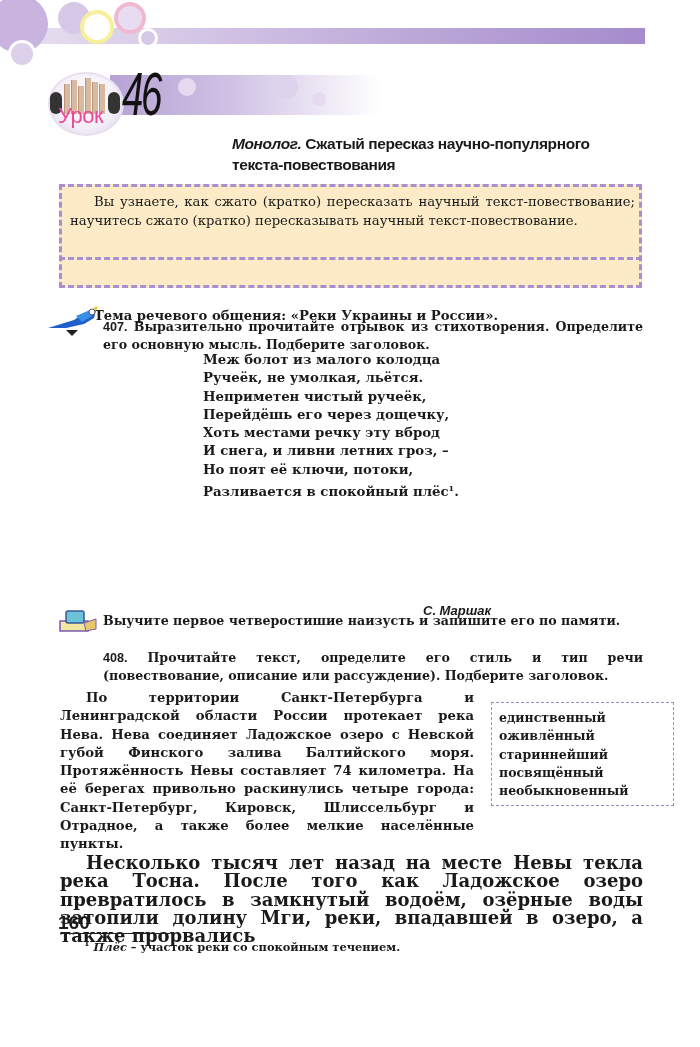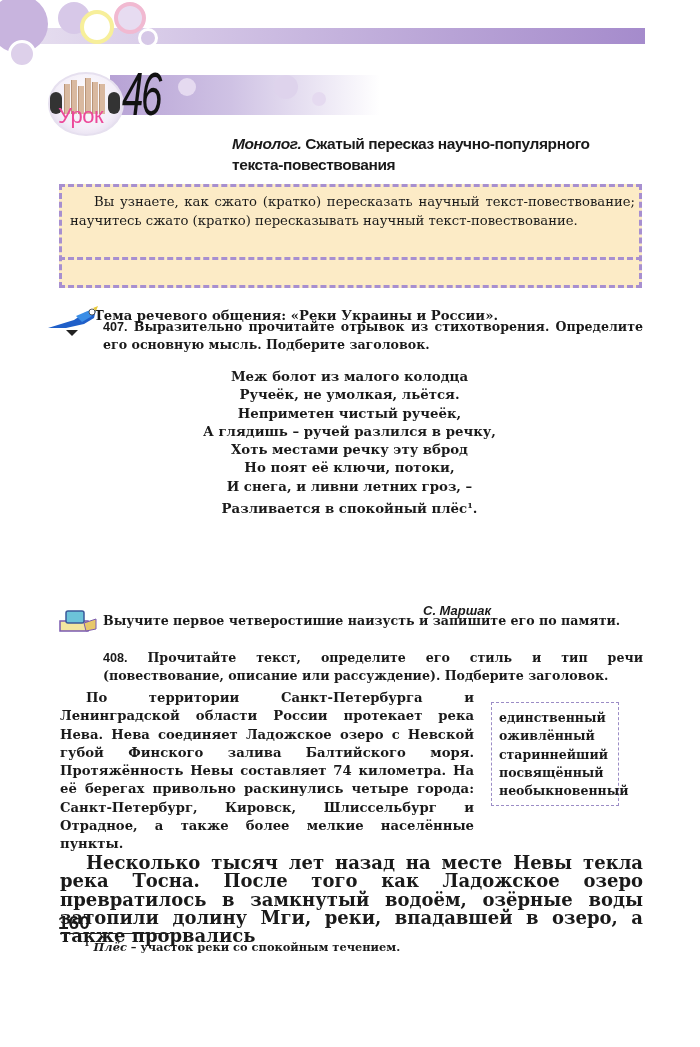--- a/index.html
+++ b/index.html
@@ -57,26 +57,26 @@
     .goal-divider {
       left: 59px; top: 257px; width: 583px; height: 0; border-top: 3px dashed #a78fd0;
     }
     .goal-topic {
       left: 94px; top: 264px; font-size: 13.2px; font-weight: bold; margin-top: 44px;
     }
 
     .para { font-size: 12.6px; line-height: 18.3px; font-weight: bold; text-align: justify; }
     .ex-num { font-family: "Liberation Sans", sans-serif; font-weight: bold; }
 
-    .poem { left: 203px; top: 368px; font-size: 13.3px; line-height: 18.3px; font-weight: bold; text-align: center; }
+    .poem { left: 203px; top: 351px; font-size: 13.3px; line-height: 18.3px; font-weight: bold; }
     .poem div { white-space: nowrap; }
     .author { left: 423px; top: 581px; font-family: "Liberation Sans", sans-serif; font-weight: bold; font-style: italic; font-size: 13px; margin-top: 22px; }
 
     .wordbox {
-      left: 491px; top: 702px; width: 128px; height: 104px;
+      left: 491px; top: 702px; width: 183px; height: 104px;
       border: 1px dashed #9b8cc6; box-sizing: border-box; padding: 6px 0 0 7px;
       font-size: 12.5px; line-height: 18.3px; font-weight: bold;
     }
 
     .footnote-line { left: 60px; top: 933px; width: 110px; border-top: 1px solid #222; }
     .footnote { left: 84px; top: 938px; font-size: 11.4px; font-weight: bold; }
     .footnote em { font-style: italic; }
     .page-num { left: 58px; top: 912px; font-family: "Liberation Sans", sans-serif; font-weight: bold; font-size: 19px; }
     sup { font-size: 8px; }
   </style>
@@ -129,24 +129,24 @@
   <path d="M20 24 L26 30 L32 24 Z" fill="#222"></path>
 </svg>
 <div class="abs para" style="left:103px;top:311px;width:540px;margin-top:7px;">
   <span class="ex-num">407.</span><span> Выразительно прочитайте отрывок из стихотворения. Определите его основную мысль. Подберите заголовок.</span>
 </div>
 
 <div class="abs poem">
   <div>Меж болот из малого колодца</div>
   <div>Ручеёк, не умолкая, льётся.</div>
   <div>Неприметен чистый ручеёк,</div>
-  <div>А глядишь – ручей разлился в речку,</div>
+  <div>Перейдёшь его через дощечку,</div>
   <div>Хоть местами речку эту вброд</div>
+  <div>И снега, и ливни летних гроз, –</div>
   <div>Но поят её ключи, потоки,</div>
-  <div>И снега, и ливни летних гроз, –</div>
   <div><span>Разливается в спокойный плёс</span><sup>1</sup>.</div>
 </div>
 <div class="abs author">С. Маршак</div>
 
 <svg class="abs" style="left:56px;top:609px;" width="44" height="26" viewBox="0 0 44 26">
   <rect x="4" y="12" width="28" height="10" fill="#f3e6a0" stroke="#7a5ab0" stroke-width="1.5"></rect>
   <rect x="10" y="2" width="18" height="12" rx="2" fill="#6cc3d9" stroke="#3a5a9a" stroke-width="1.5"></rect>
   <path d="M28 14 L40 10 L40 20 L30 22 Z" fill="#e8c86a" stroke="#7a5ab0" stroke-width="1"></path>
 </svg>
 <div class="abs para" style="left:103px;top:612px;width:540px;">Выучите первое четверостишие наизусть и запишите его по памяти.</div>

